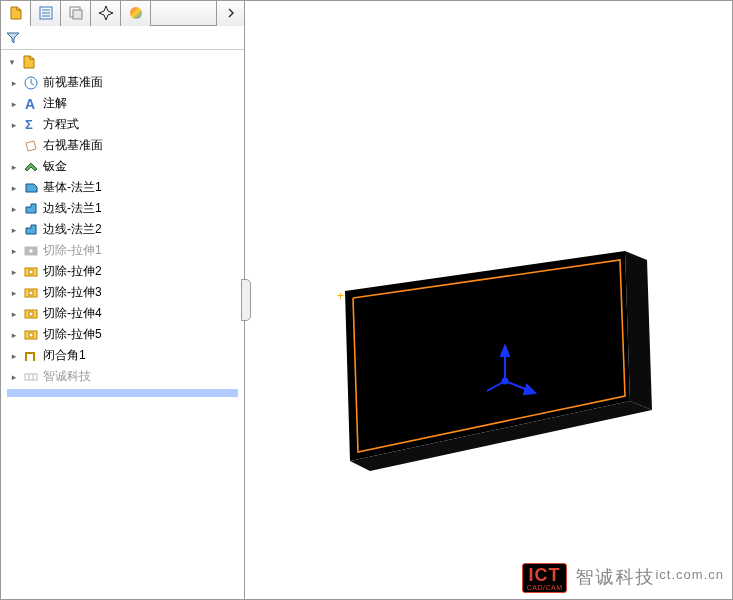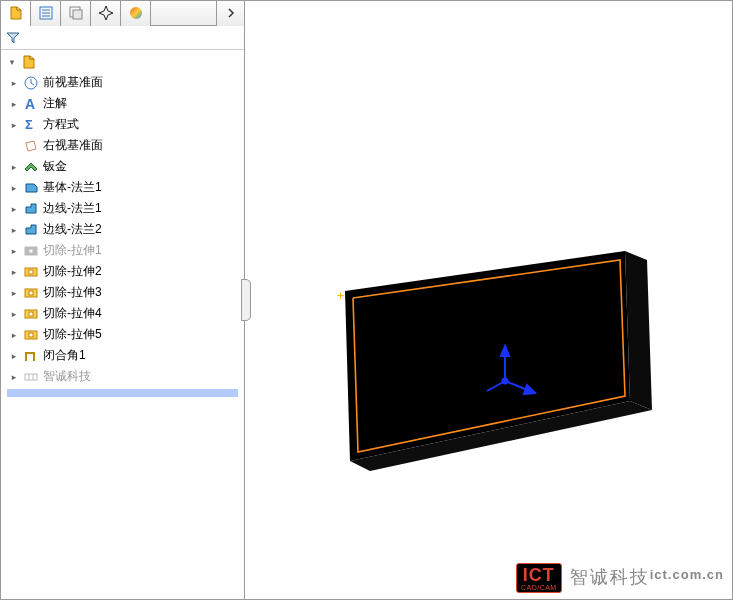--- a/index.html
+++ b/index.html
@@ -137,21 +137,21 @@
       flex-direction: column;
       align-items: center;
       border: 1px solid #d43;
       border-radius: 3px;
       padding: 2px 4px 1px 4px;
       background: #000000;
     }
     .wm-ict { color: #d43; font-weight: bold; font-size: 18px; letter-spacing: 1px; line-height: 1; }
     .wm-cadcam { color: #d43; font-size: 7px; letter-spacing: 0.5px; }
     .wm-text { display: flex; flex-direction: row; color: #888; font-size: 18px; line-height: 1.2; letter-spacing: 2px; }
-    .wm-url { font-size: 13px; letter-spacing: 1px; font-weight: bold; }
+    .wm-url { font-size: 13px; letter-spacing: 1px; }
     svg { display: block; }
   </style>
 </head>
 <body>
 
 <div class="sidebar">
 
   <div class="tab-bar">
     <div class="tab-btn active">
       <svg width="16" height="16" viewBox="0 0 16 16">

